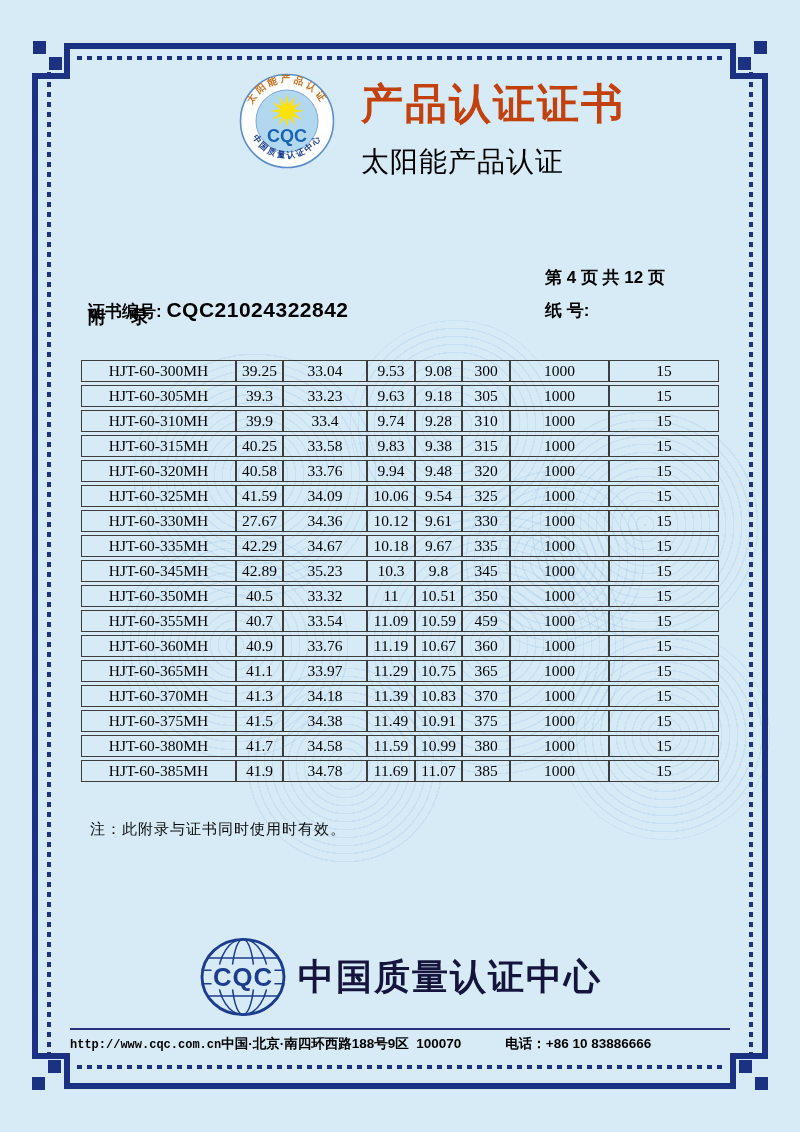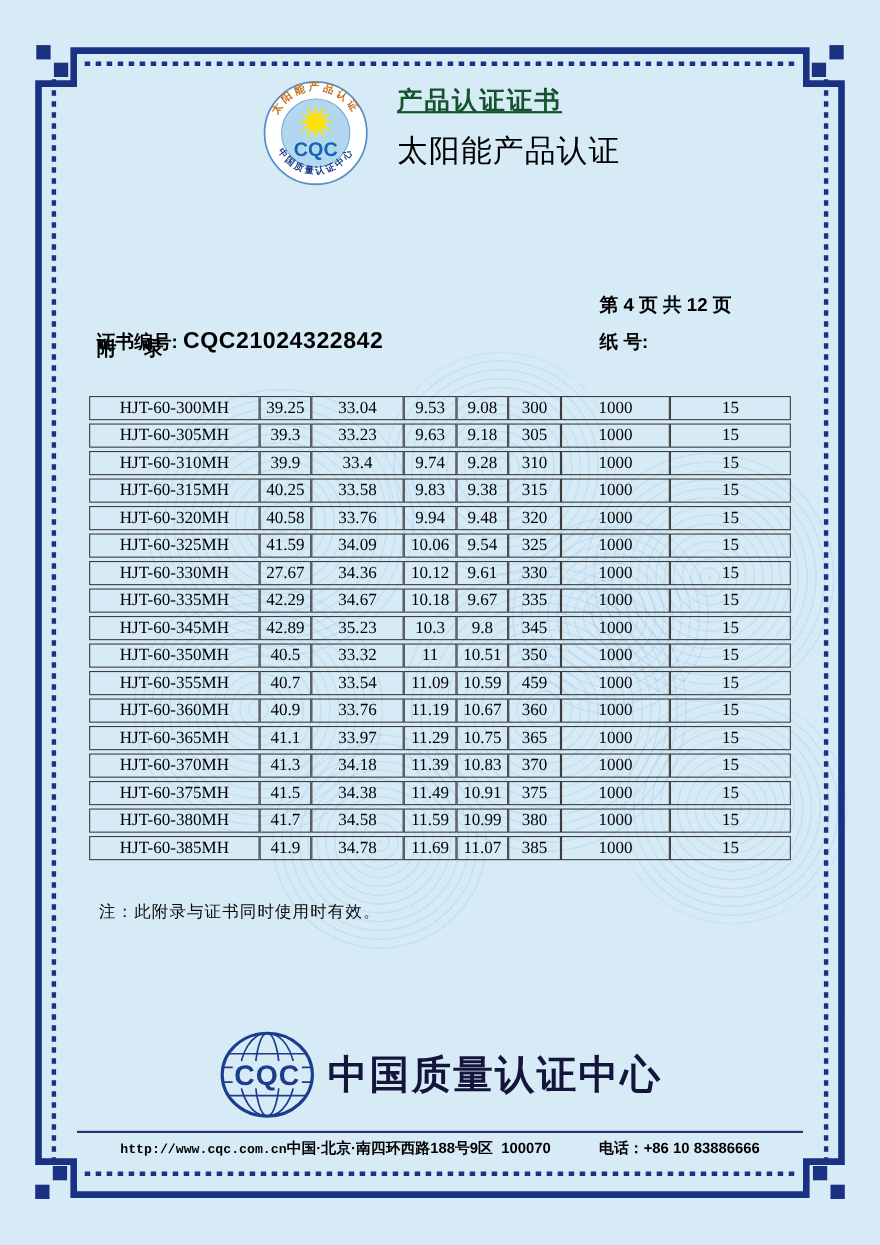--- a/index.html
+++ b/index.html
@@ -10,21 +10,21 @@
   .frame{position:absolute;left:0;top:0;width:800px;height:1132px;pointer-events:none;}
 
   
   .wm{position:absolute;border-radius:50%;opacity:.33;
       background:repeating-radial-gradient(circle,rgba(133,178,216,.55) 0 1.5px,transparent 1.5px 8px);}
 
   
   .header{position:absolute;top:72px;left:238px;display:flex;align-items:flex-start;}
   .emblem{width:98px;height:98px;}
   .titles{margin-left:25px;}
-  .title{margin:4px 0 0;font-size:23px;font-weight:700;color:#14532d;letter-spacing:2px;text-decoration:underline;}
+  .title{margin:4px 0 0;font-size:42px;font-weight:700;color:#c2410c;letter-spacing:2px;}
   .subtitle{margin:11px 0 0;font-size:28px;font-weight:400;color:#000;letter-spacing:1px;}
 
   
   .meta-item{position:absolute;color:#000;white-space:pre;}
   .appendix{left:88px;top:265px;font-size:18px;font-weight:700;margin-top:40px;}
   .pageinfo{left:545px;top:266px;font-size:17px;font-weight:700;}
   .certline{left:88px;top:298px;font-size:17px;font-weight:700;}
   .certno{font-size:21px;font-weight:700;letter-spacing:.5px;font-family:"Liberation Sans",sans-serif;}
   .paperno{left:545px;top:299px;font-size:17px;font-weight:700;}
 
@@ -40,21 +40,21 @@
         font-size:15px;color:#0a0a0a;letter-spacing:1px;}
 
   
   .org{position:absolute;left:0;right:0;top:936px;display:flex;justify-content:center;
        align-items:center;gap:10px;}
   .globe{width:90px;height:82px;}
   .org-name{font-size:36px;font-weight:700;color:#14143c;letter-spacing:2px;}
 
   
   .contact{position:absolute;left:70px;right:70px;top:1028px;border-top:2px solid #26337b;
-           padding-top:5px;display:flex;justify-content:center;align-items:baseline;}
+           padding-top:5px;display:flex;justify-content:flex-start;align-items:baseline;}
   .website{font-family:"Liberation Mono",monospace;font-size:12px;font-weight:700;color:#000;}
   .address{font-size:13.5px;font-weight:700;color:#000;white-space:pre;}
   .phone{font-size:13.5px;font-weight:700;color:#000;white-space:pre;padding-left:44px;}
 </style>
 </head>
 <body>
 
 <div class="page">
 
   <div class="wm" style="left:130px;top:350px;width:250px;height:250px;"></div>

